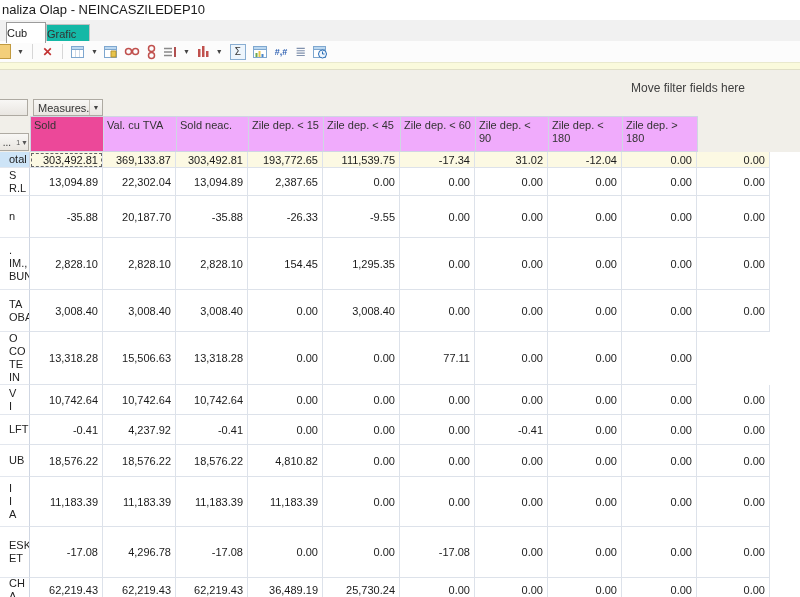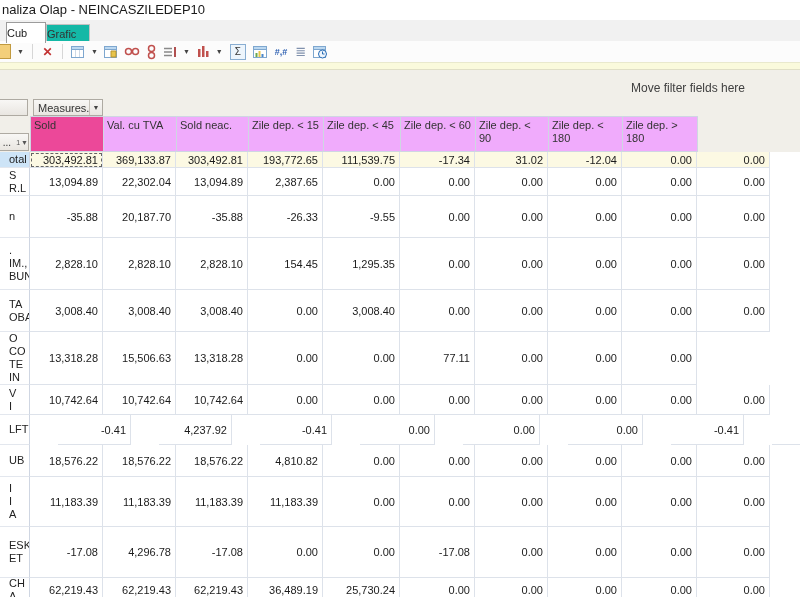--- a/index.html
+++ b/index.html
@@ -284,21 +284,21 @@
         <div class="cell">10,742.64</div>
         <div class="cell">10,742.64</div>
         <div class="cell">0.00</div>
         <div class="cell">0.00</div>
         <div class="cell">0.00</div>
         <div class="cell">0.00</div>
         <div class="cell">0.00</div>
         <div class="cell">0.00</div>
         <div class="cell">0.00</div>
       </div>
-      <div class="g-row" style="grid-template-columns: 30px 73px 73px 72px 75px 77px 75px 73px 74px 75px 73px; height: 30px; gap: 28px;">
+      <div class="g-row" style="grid-template-columns: 30px 73px 73px 72px 75px 77px 75px 73px 74px 75px 73px; height: 30px;">
         <div class="rh">
           <div>LFT</div>
         </div>
         <div class="cell">-0.41</div>
         <div class="cell">4,237.92</div>
         <div class="cell">-0.41</div>
         <div class="cell">0.00</div>
         <div class="cell">0.00</div>
         <div class="cell">0.00</div>
         <div class="cell">-0.41</div>

